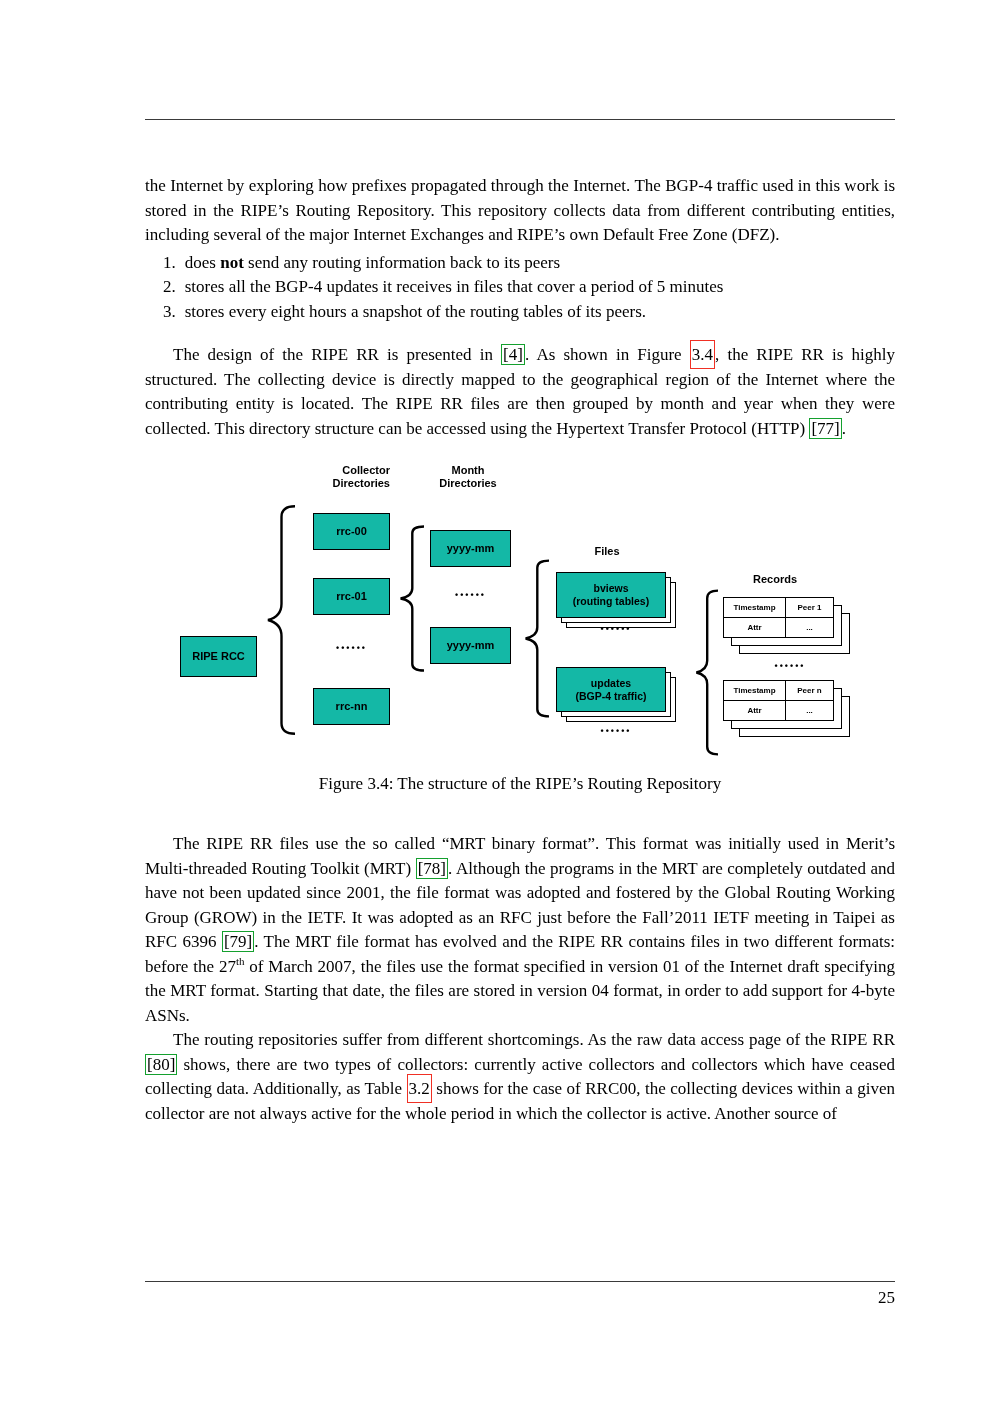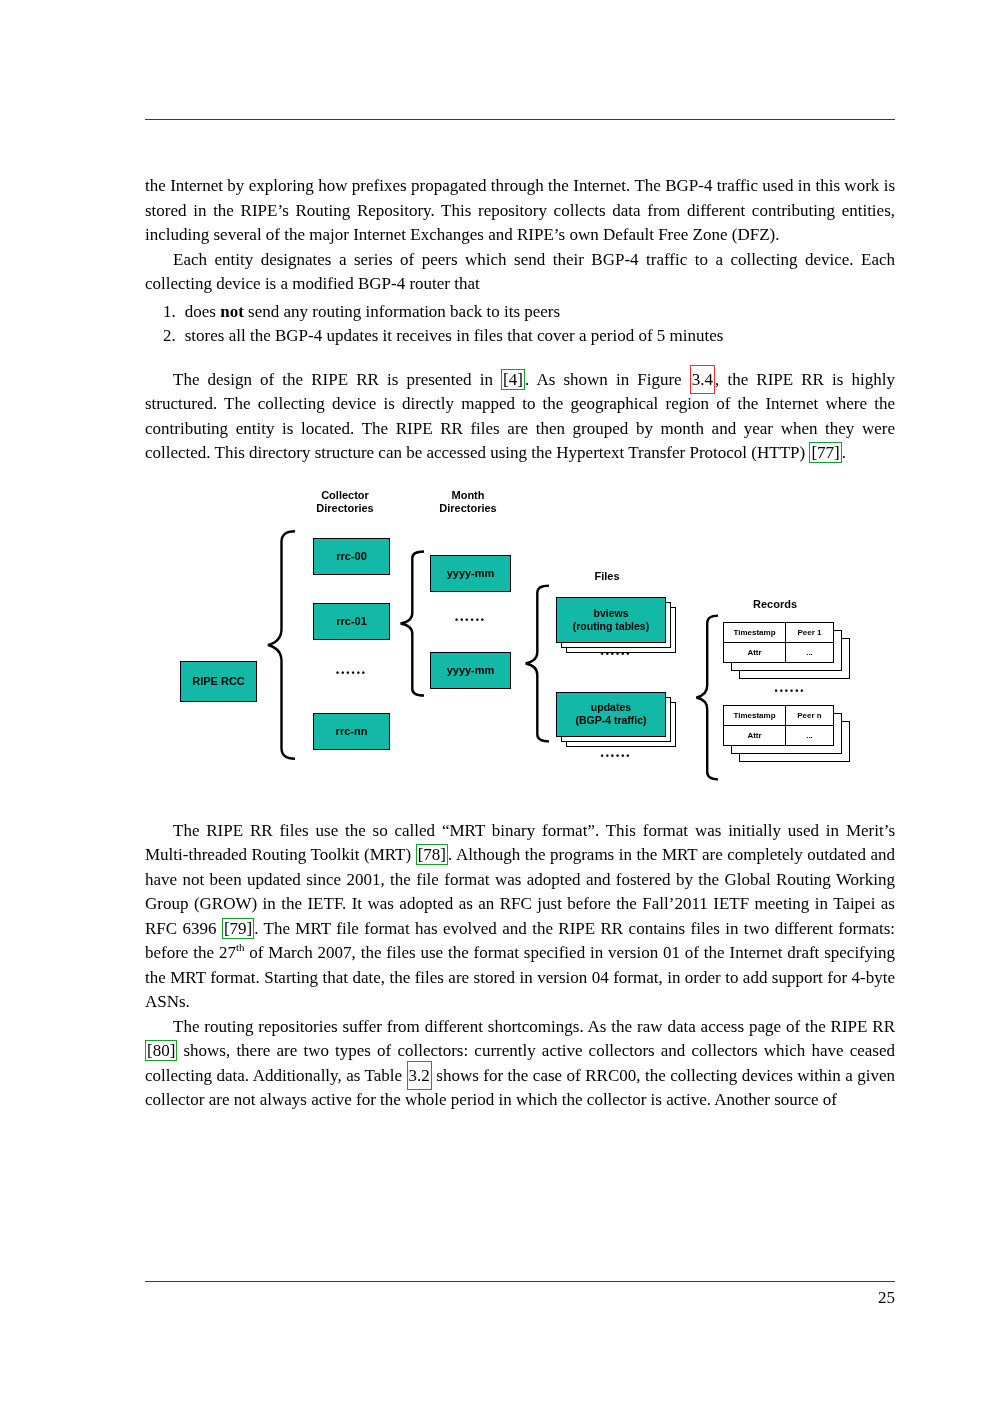--- a/index.html
+++ b/index.html
@@ -59,32 +59,32 @@
 <body>
 
 <div class="page">
 
   <div class="head-rule"></div>
 
   <div class="content">
 
     <p class="para"><span>the Internet by exploring how prefixes propagated through the Internet. The BGP-4 traffic used in this work is stored in the RIPE’s Routing Repository. This repository collects data from different contributing entities, including several of the major Internet Exchanges and RIPE’s own Default Free Zone (DFZ).</span></p>
 
-    <p class="para indent"><span>Each entity designates a series of peers which send their BGP-4 traffic to a collecting device. Each collecting device is a modified BGP-4 router that</span></p>
 
     <div class="list">
       <div class="li"><span class="li-num">1.</span><span>does </span><b>not</b><span> send any routing information back to its peers</span></div>
       <div class="li"><span class="li-num">2.</span><span>stores all the BGP-4 updates it receives in files that cover a period of 5 minutes</span></div>
+      <div class="li"><span class="li-num">3.</span><span>stores every eight hours a snapshot of the routing tables of its peers.</span></div>
     </div>
 
     <p class="para indent"><span>The design of the RIPE RR is presented in </span><span class="cite">[4]</span><span>. As shown in Figure </span><span class="ref">3.4</span><span>, the RIPE RR is highly structured. The collecting device is directly mapped to the geographical region of the Internet where the contributing entity is located. The RIPE RR files are then grouped by month and year when they were collected. This directory structure can be accessed using the Hypertext Transfer Protocol (HTTP) </span><span class="cite">[77]</span><span>.</span></p>
 
     <div class="figure">
 
-      <div class="flabel" style="left:155px; top:2px; width:90px;">
+      <div class="flabel" style="left:155px; top:2px; width:90px;text-align:right;">
         <div>Collector</div>
         <div>Directories</div>
       </div>
       <div class="flabel" style="left:278px; top:2px; width:90px;">
         <div>Month</div>
         <div>Directories</div>
       </div>
 
       <div class="fnode" style="left:35px; top:138px; width:77px; height:41px;margin-top:36px;">
           <span>RIPE RCC</span>
@@ -149,20 +149,21 @@
       <div class="fdots" style="left:595px; top:198px; width:100px;">••••••</div>
       <div class="rec stack-lg" style="left:578px; top:218px;">
         <div class="rcell">Timestamp</div>
         <div class="rcell">Peer n</div>
         <div class="rcell">Attr</div>
         <div class="rcell">...</div>
       </div>
 
     </div>
 
+    <div class="caption">Figure 3.4: The structure of the RIPE’s Routing Repository</div>
 
     <p class="para indent after-figure"><span>The RIPE RR files use the so called “MRT binary format”. This format was initially used in Merit’s Multi-threaded Routing Toolkit (MRT) </span><span class="cite">[78]</span><span>. Although the programs in the MRT are completely outdated and have not been updated since 2001, the file format was adopted and fostered by the Global Routing Working Group (GROW) in the IETF. It was adopted as an RFC just before the Fall’2011 IETF meeting in Taipei as RFC 6396 </span><span class="cite">[79]</span><span>. The MRT file format has evolved and the RIPE RR contains files in two different formats: before the 27</span><span class="sup">th</span><span> of March 2007, the files use the format specified in version 01 of the Internet draft specifying the MRT format. Starting that date, the files are stored in version 04 format, in order to add support for 4-byte ASNs.</span></p>
 
     <p class="para indent"><span>The routing repositories suffer from different shortcomings. As the raw data access page of the RIPE RR </span><span class="cite">[80]</span><span> shows, there are two types of collectors: currently active collectors and collectors which have ceased collecting data. Additionally, as Table </span><span class="ref">3.2</span><span> shows for the case of RRC00, the collecting devices within a given collector are not always active for the whole period in which the collector is active. Another source of</span></p>
 
   </div>
 </div>
 
 <div class="footer">
   <div class="foot-rule"></div>

